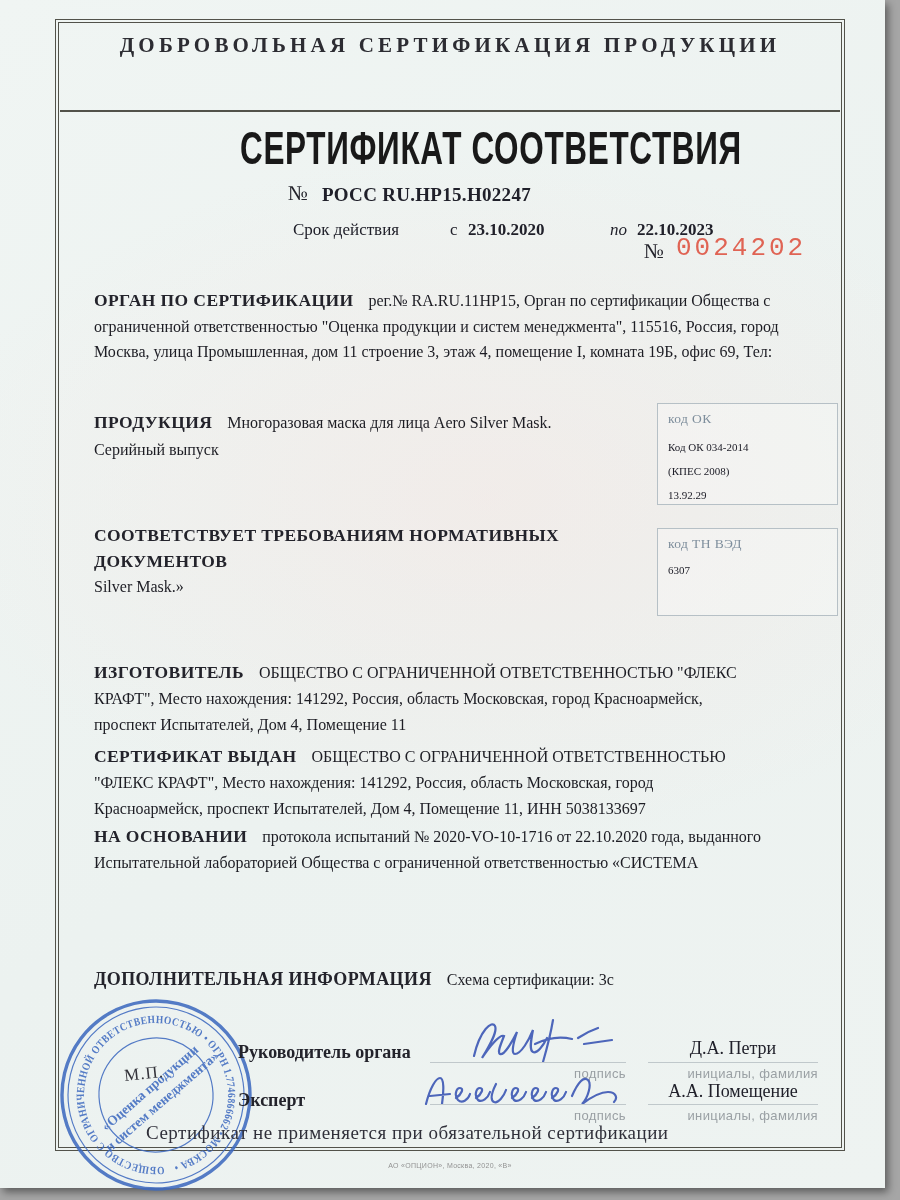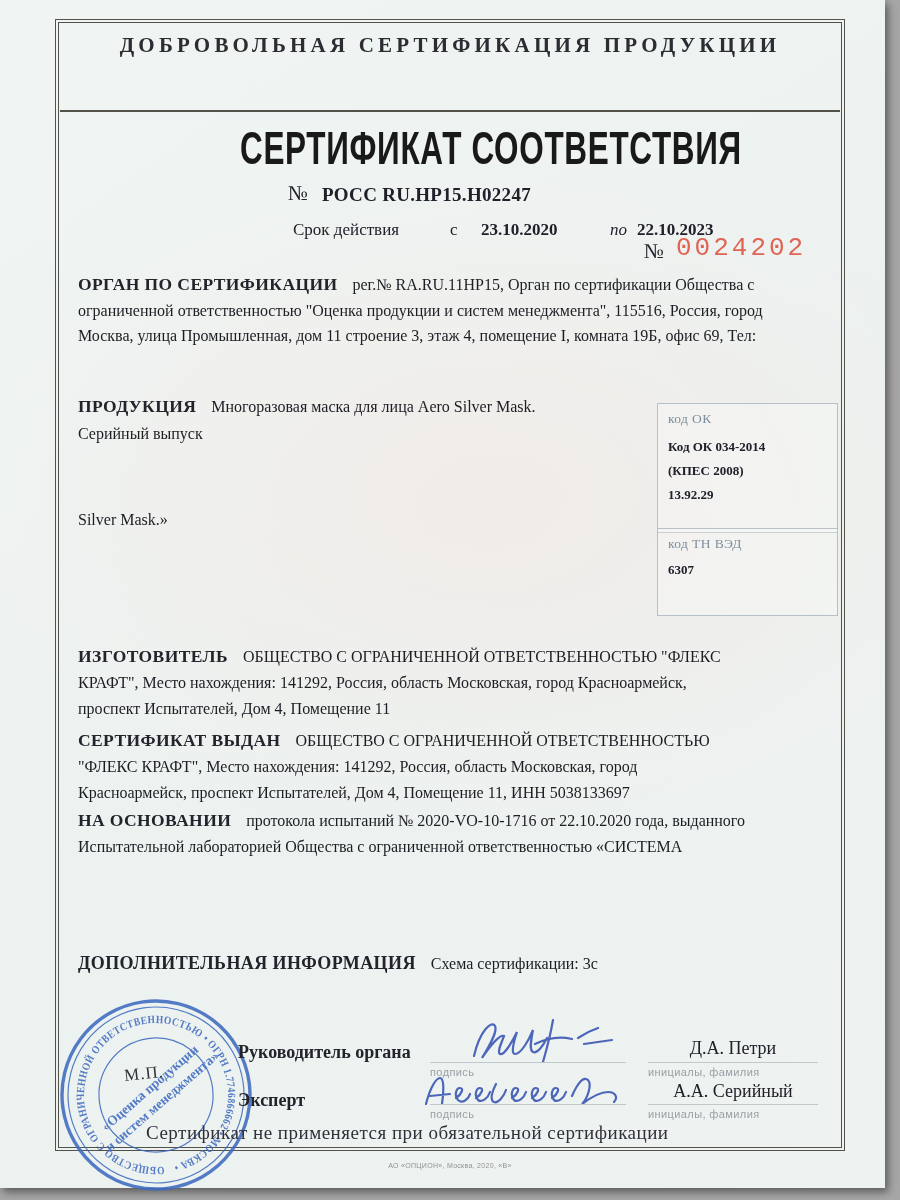--- a/index.html
+++ b/index.html
@@ -42,34 +42,34 @@
   }
   .no-sign{font-size:21px;color:#23232b;}
   .cert-number{font-size:19px;font-weight:bold;letter-spacing:.3px;}
   .valid{font-size:17px;}
   .valid-b{font-size:17px;font-weight:bold;}
   .form-digits{
     font-family:"Liberation Mono", monospace;
     font-size:26px;letter-spacing:3px;color:var(--accent-red);opacity:.92;
   }
 
-  .para{margin:0;line-height:25.5px;font-size:16px;color:#1d1d24;}
+  .para{margin:16px;line-height:25.5px;font-size:16px;color:#1d1d24;}
   .slabel{font-weight:bold;font-size:17.5px;letter-spacing:.4px;color:#23232b;margin-right:15px;}
   .bline{display:block;white-space:nowrap;}
 
   .code-box{
     border:1px solid #b6c0c6;background:rgba(255,255,255,.25);
     padding:7px 10px;box-sizing:border-box;
   }
   .code-caption{font-size:13.5px;color:#7e8e9c;letter-spacing:.4px;}
-  .code-lines{margin-top:8px;font-size:13px;line-height:24px;font-weight:bold;}
+  .code-lines{margin-top:8px;font-size:11px;line-height:24px;}
 
   .role{font-size:18px;font-weight:bold;color:#23232b;white-space:nowrap;}
   .rule{position:absolute;height:1px;background:#c0c8cb;}
-  .cap{position:absolute;font-family:"Liberation Sans", sans-serif;font-size:11px;color:#9aa0a4;text-align:left;letter-spacing:.4px;}
+  .cap{position:absolute;font-family:"Liberation Sans", sans-serif;font-size:13px;color:#9aa0a4;text-align:right;letter-spacing:.4px;}
   .sig-name{position:absolute;font-size:18px;text-align:center;white-space:nowrap;}
 
   .stamp{position:absolute;left:54px;top:993px;width:204px;height:204px;color:var(--stamp-blue);opacity:.88;transform:rotate(-8deg);}
   .stamp text{fill:currentColor;}
   .mp{position:absolute;left:124px;top:1064px;font-size:17px;color:#33333a;transform:rotate(-6deg);letter-spacing:1px;}
   .signature{position:absolute;color:#3c57b5;opacity:.9;}
   .signature path{stroke:currentColor;fill:none;stroke-width:2.2;stroke-linecap:round;}
 
   .footer-note{left:146px;top:1122px;font-size:19px;letter-spacing:.5px;color:#30303a;white-space:nowrap;}
   .print-line{left:320px;width:260px;top:1162px;text-align:center;
@@ -86,49 +86,49 @@
   <div class="divider"></div>
 
   <div class="abs doc-type">ДОБРОВОЛЬНАЯ СЕРТИФИКАЦИЯ ПРОДУКЦИИ</div>
   <div class="abs main-title">СЕРТИФИКАТ СООТВЕТСТВИЯ</div>
 
   <span class="abs no-sign" style="left:288px;top:181px;">№</span>
   <span class="abs cert-number" style="left:322px;top:184px;">РОСС RU.HP15.H02247</span>
 
   <span class="abs valid" style="left:293px;top:220px;">Срок действия</span>
   <span class="abs valid" style="left:450px;top:220px;">с</span>
-  <span class="abs valid-b" style="left:468px;top:220px;margin-left:13px;">23.10.2020</span>
+  <span class="abs valid-b" style="left:468px;top:220px;">23.10.2020</span>
   <span class="abs valid" style="left:610px;top:220px;font-style:italic;">по</span>
   <span class="abs valid-b" style="left:637px;top:220px;">22.10.2023</span>
 
   <span class="abs no-sign" style="left:644px;top:239px;">№</span>
   <span class="abs form-digits" style="left:676px;top:233px;text-align:right;">0024202</span>
 
   <p class="abs para" style="left:78px;top:272px;width:758px;">
     <span class="slabel">ОРГАН ПО СЕРТИФИКАЦИИ</span><span>рег.№ RA.RU.11HP15, Орган по сертификации Общества с</span>
     <span class="bline">ограниченной ответственностью "Оценка продукции и систем менеджмента", 115516, Россия, город</span>
     <span class="bline">Москва, улица Промышленная, дом 11 строение 3, этаж 4, помещение I, комната 19Б, офис 69, Тел:</span>
   </p>
 
   <p class="abs para" style="left:78px;top:393px;width:570px;line-height:27px;">
     <span class="slabel">ПРОДУКЦИЯ</span><span>Многоразовая маска для лица Aero Silver Mask.</span>
     <span class="bline">Серийный выпуск</span>
   </p>
 
-  <div class="abs code-box" style="left:657px;top:403px;width:181px;height:130px;">
+  <div class="abs code-box" style="left:657px;top:403px;width:181px;height:102px;">
     <div class="code-caption">код ОК</div>
     <div class="code-lines">
       <span class="bline">Код ОК 034-2014</span>
       <span class="bline">(КПЕС 2008)</span>
       <span class="bline">13.92.29</span>
     </div>
   </div>
 
   <p class="abs para" style="left:78px;top:507px;width:575px;">
-    <span></span>
+    <span class="slabel">СООТВЕТСТВУЕТ ТРЕБОВАНИЯМ НОРМАТИВНЫХ ДОКУМЕНТОВ</span><span></span>
     <span class="bline">Silver Mask.»</span>
   </p>
 
   <div class="abs code-box" style="left:657px;top:528px;width:181px;height:88px;">
     <div class="code-caption">код ТН ВЭД</div>
     <div class="code-lines" style="margin-top:6px;">6307</div>
   </div>
 
   <p class="abs para" style="left:78px;top:643px;width:762px;line-height:26px;">
     <span class="slabel">ИЗГОТОВИТЕЛЬ</span><span>ОБЩЕСТВО С ОГРАНИЧЕННОЙ ОТВЕТСТВЕННОСТЬЮ "ФЛЕКС</span>
@@ -177,20 +177,20 @@
   <div class="sig-name" style="left:648px;width:170px;top:1038px;">Д.А. Петри</div>
   <div class="rule" style="left:648px;top:1062px;width:170px;"></div>
   <div class="cap" style="left:648px;top:1066px;width:170px;">инициалы, фамилия</div>
 
   <span class="abs role" style="left:238px;top:1090px;">Эксперт</span>
   <svg class="signature" style="left:420px;top:1070px;width:215px;height:42px;" viewBox="0 0 215 42">
     <path d="M6,34 C10,18 16,8 20,8 C24,8 24,20 22,34 M10,26 L30,24 M36,28 C42,24 44,18 40,18 C36,18 34,26 38,30 C42,34 48,30 50,24 M56,28 C62,24 64,18 60,18 C56,18 54,26 58,30 C62,33 68,28 70,22 M76,14 C72,22 70,30 74,32 C78,34 84,26 86,20 M92,28 C98,24 100,18 96,18 C92,18 90,26 94,30 C98,33 104,28 106,22 M112,28 C118,24 120,18 116,18 C112,18 110,26 114,30 C118,33 124,28 126,22 M132,28 C138,24 140,18 136,18 C132,18 130,26 134,30 C138,33 144,28 146,22 M152,26 C158,12 164,6 168,10 C172,14 168,28 162,34 C170,28 180,22 188,22 C196,22 198,28 194,32"></path>
   </svg>
   <div class="rule" style="left:430px;top:1104px;width:196px;"></div>
   <div class="cap" style="left:430px;top:1108px;width:196px;">подпись</div>
-  <div class="sig-name" style="left:648px;width:170px;top:1081px;">А.А. Серийный</div>
+  <div class="sig-name" style="left:648px;width:170px;top:1081px;">А.А. Помещение</div>
   <div class="rule" style="left:648px;top:1104px;width:170px;"></div>
   <div class="cap" style="left:648px;top:1108px;width:170px;">инициалы, фамилия</div>
 
   <div class="abs footer-note">Сертификат не применяется при обязательной сертификации</div>
   <div class="abs print-line">АО «ОПЦИОН», Москва, 2020, «В»</div>
 
 </div>
 
 </body></html>

